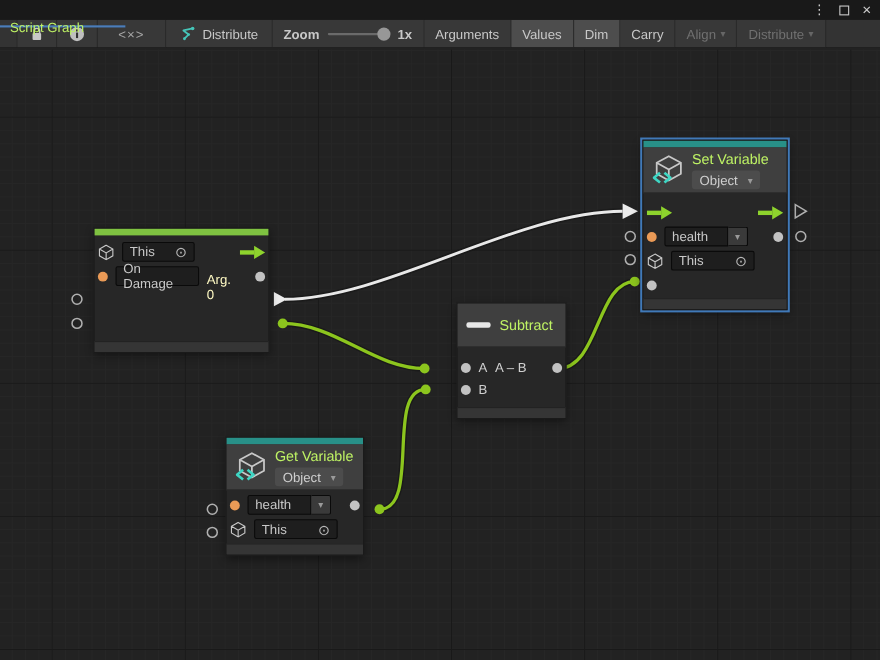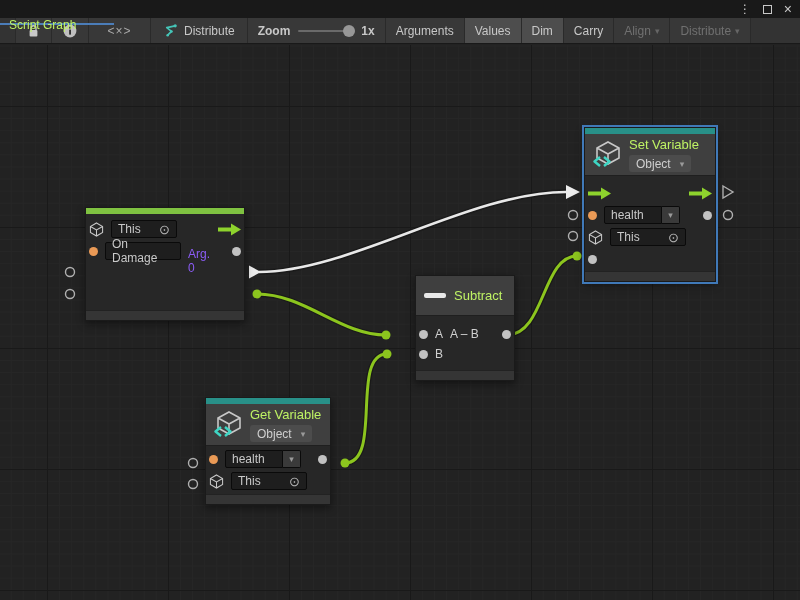--- a/index.html
+++ b/index.html
@@ -57,21 +57,21 @@
   .row { display:flex; align-items:center; height:22px; padding:0 3px; gap:7px; }
   .ftr { position:absolute; left:0; right:0; bottom:0; height:10px; background:#353535; border-top:1px solid #222; }
   .field { display:inline-flex; align-items:center; justify-content:space-between; height:18px; padding:0 6px; background:#1e1e1e; border:1px solid #0a0a0a; border-radius:2px; color:#c9c9c9; }
   .combo { display:inline-flex; height:18px; }
   .combo .field { border-radius:2px 0 0 2px; }
   .combo-btn { display:inline-flex; align-items:center; justify-content:center; width:18px; background:#3a3a3a; border:1px solid #0a0a0a; border-left:none; border-radius:0 2px 2px 0; }
   .target { color:#b9b9b9; font-size:13px; margin-left:8px; }
   .dot { width:9px; height:9px; border-radius:50%; flex:0 0 auto; }
   .dot.orange { background:#ea9a56; }
   .dot.gray { background:#c2c2c2; }
-  .dim-label { color:#8b5cf6;margin-top:20px; }
+  .dim-label { color:#fef9c3;margin-top:20px; }
   .spacer { flex:1; }
   .minus-glyph { width:22px; height:5px; background:#e8e8e8; border-radius:2px; flex:0 0 auto; }
   .port-label { color:#d0d0d0; }
 </style>
 </head>
 <body>
 
 <div class="window">
 
   <div class="tabbar">

